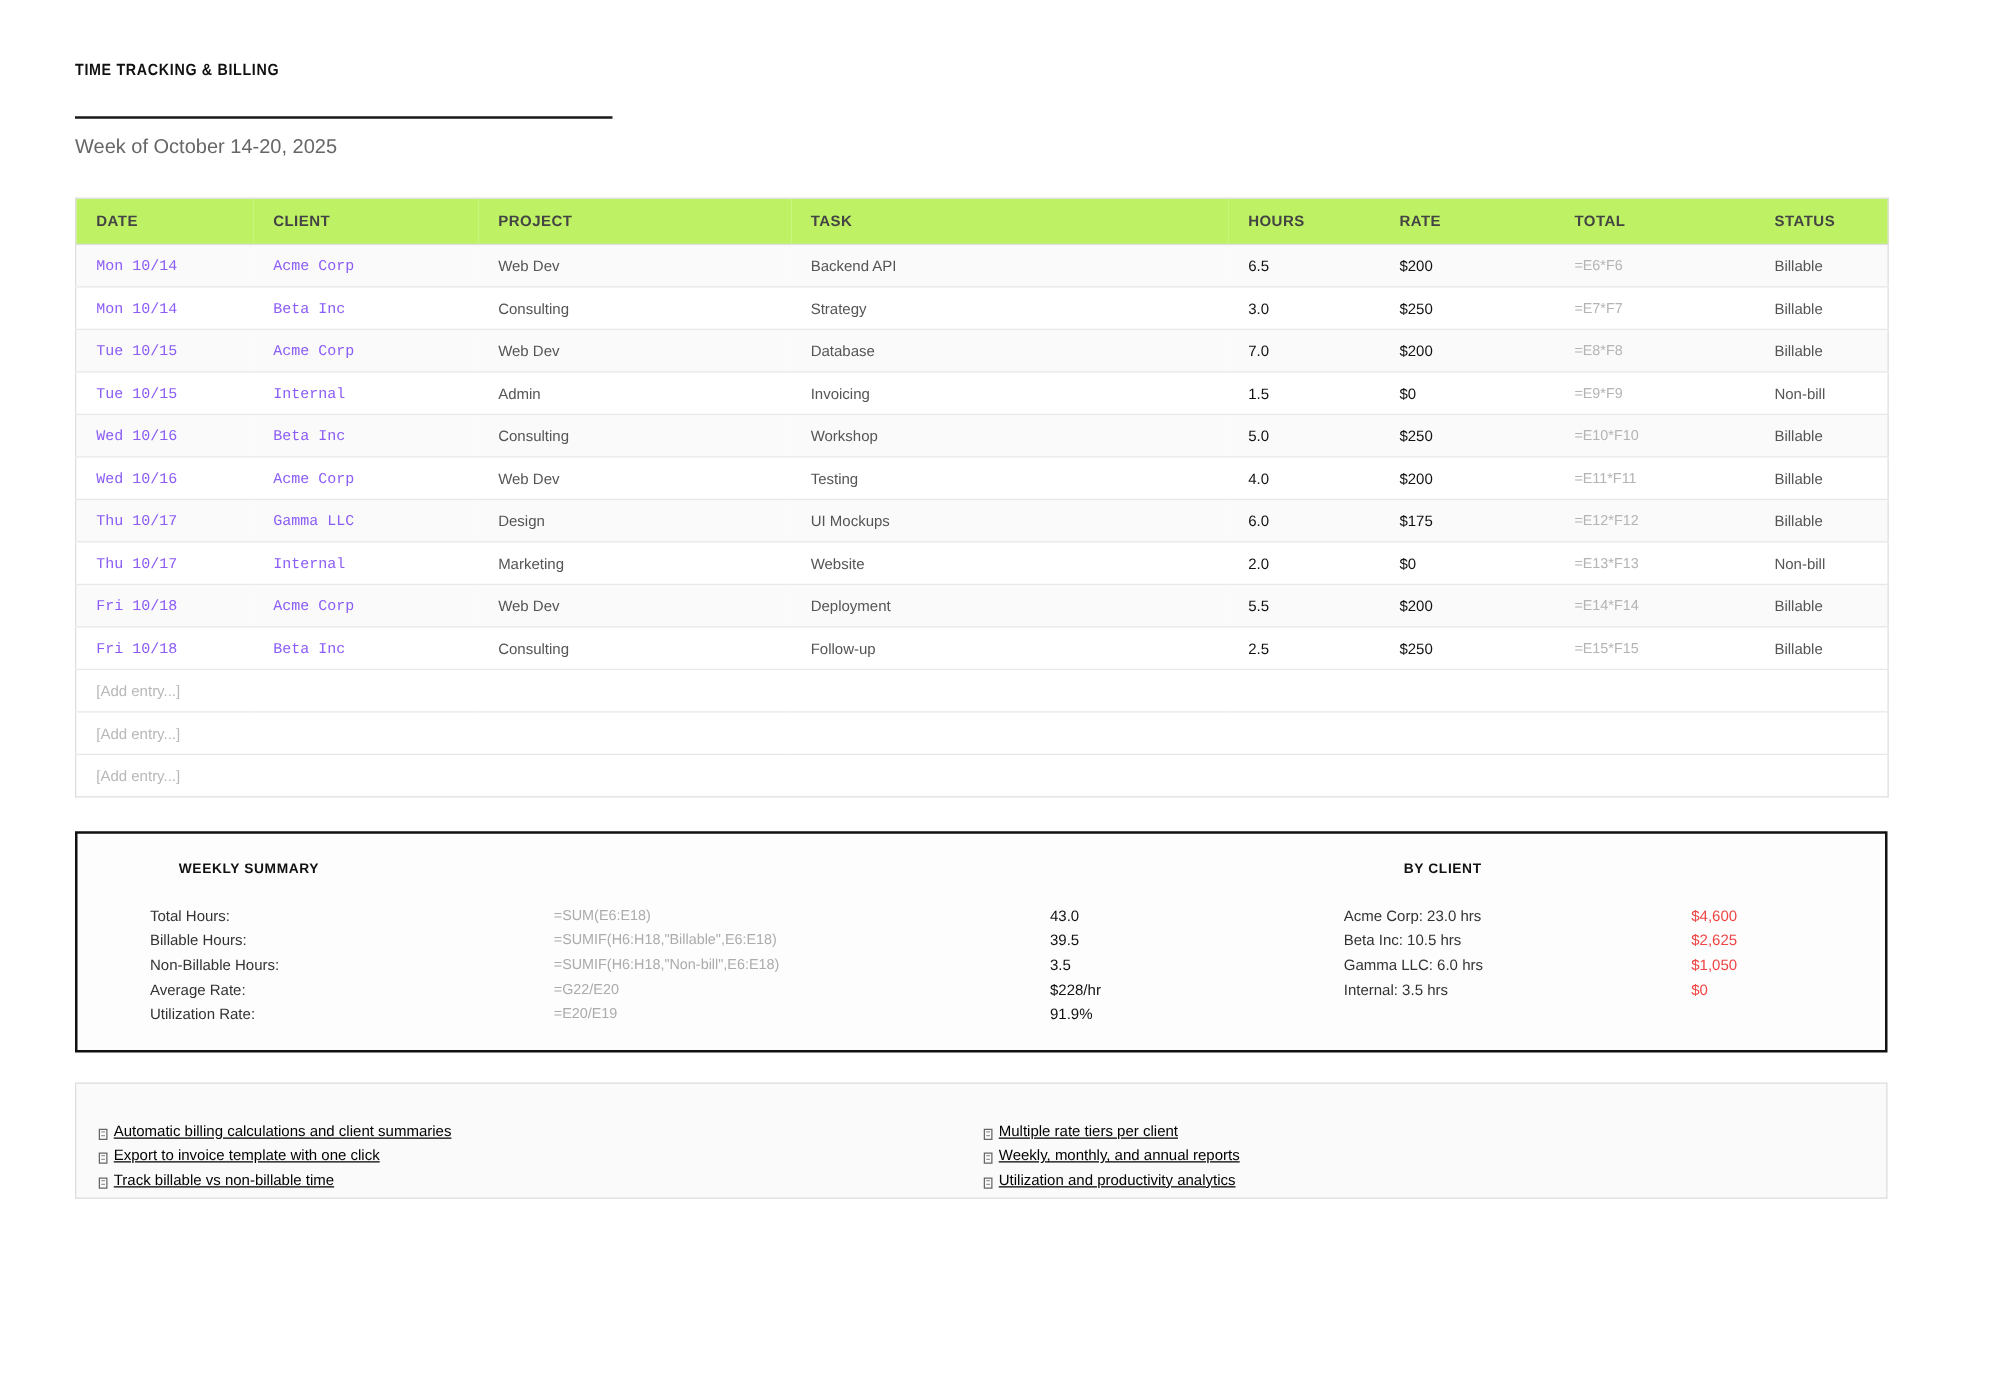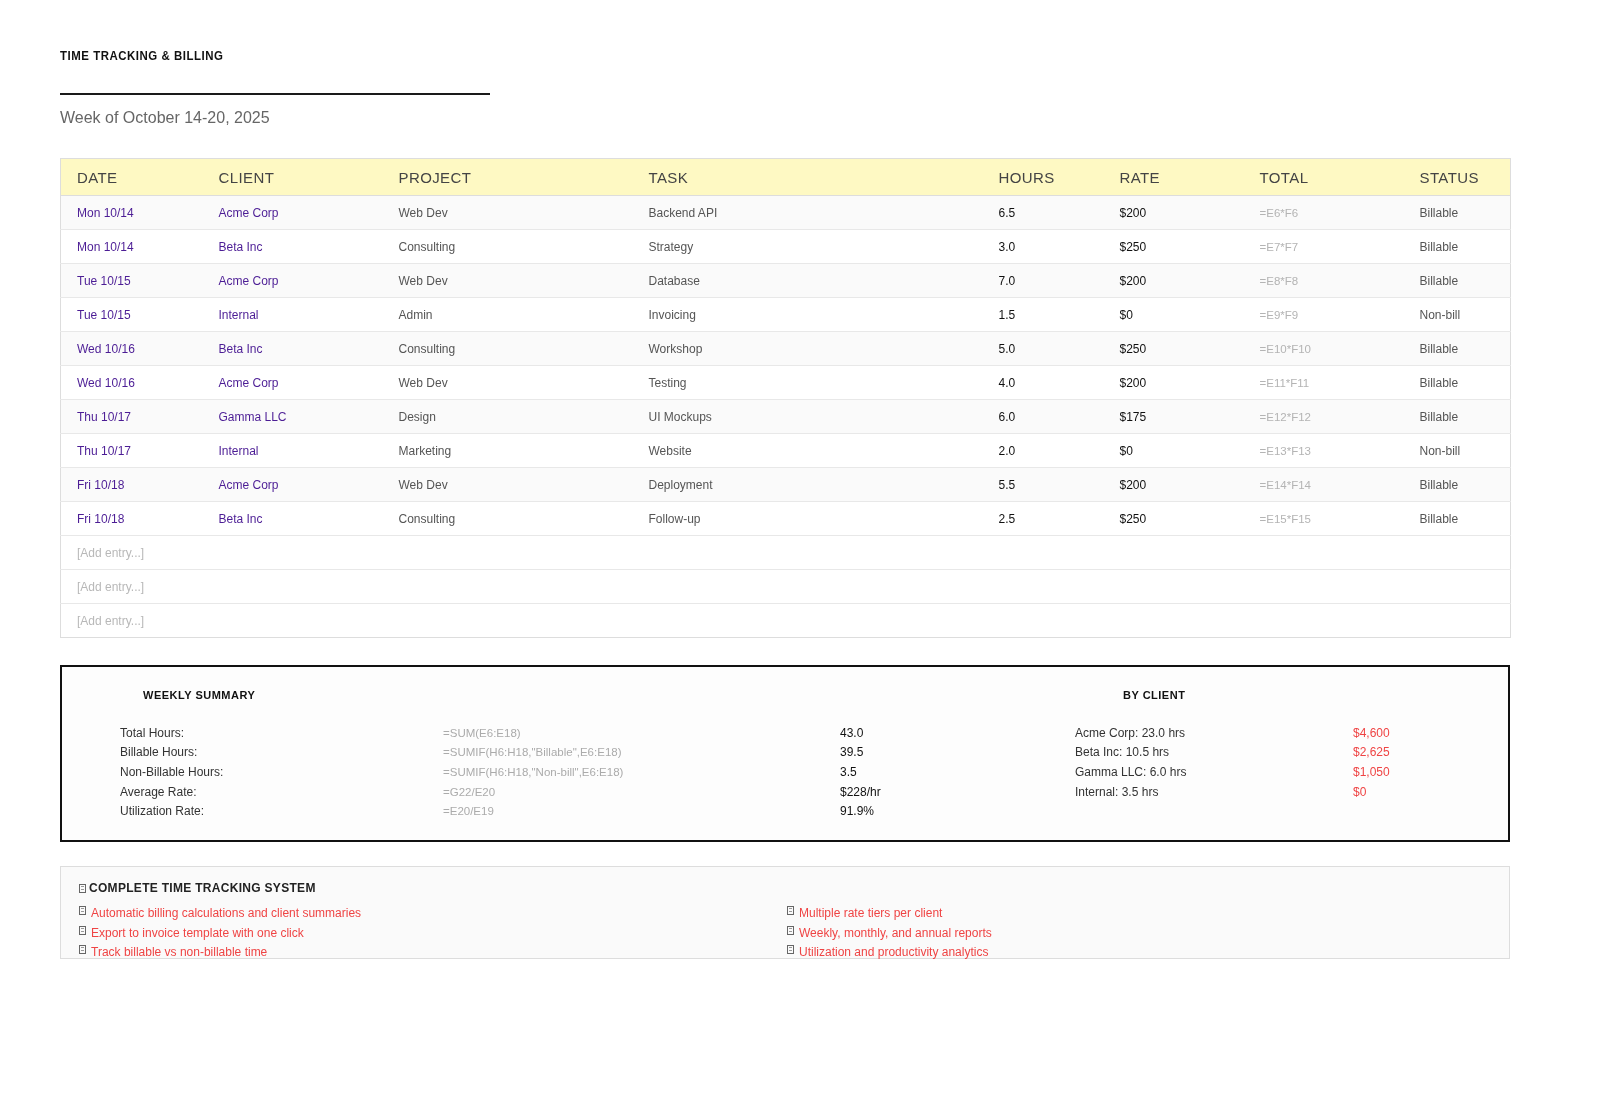--- a/index.html
+++ b/index.html
@@ -23,27 +23,27 @@
 
   
   table.entries {
     width:1450px; margin-top:31px;
     border-collapse:collapse; table-layout:fixed;
     border:1px solid #ddd;
     font-size:12px;
   }
   table.entries th {
     height:37px; text-align:left; padding:0 16px;
-    background:#fef9c3; border-bottom:1px solid #ddd;
-    font-size:15px; font-weight:400; color:#444; letter-spacing:.4px;
+    background:#bef264; border-bottom:1px solid #ddd;
+    font-size:12px; font-weight:700; color:#444; letter-spacing:.4px;
     text-transform:uppercase;
   }
   table.entries td { height:34px; padding:0 16px; border-top:1px solid #e8e8e8; }
   table.entries tr.alt td { background:#fafafa; }
-  .c-date, .c-client { color:#4c1d95; }
+  .c-date, .c-client { color:#8b5cf6;font-family:Liberation Mono, monospace; }
   .c-project, .c-task, .c-status { color:#555; }
   .c-hours, .c-rate { color:#111; }
   .c-total { color:#b4b4b4; font-size:11.5px; }
   td.add-entry { color:#b8b8b8; cursor:pointer; }
 
   
   .summary {
     position:relative; width:1450px; height:177px; margin-top:27px;
     border:2px solid #111; background:#fdfdfd;
   }
@@ -66,21 +66,21 @@
   .features {
     width:1450px; height:93px; margin-top:24px;
     border:1px solid #ddd; background:#fafafa;
     padding:14px 0 0 18px;
   }
   .f-title { font-size:12px; font-weight:700; color:#222; letter-spacing:.3px; text-transform:uppercase; }
   .f-cols { display:flex; margin-top:11px; }
   .f-cols ul { list-style:none; }
   .f-left { width:708px; }
   .f-right { flex:1; }
-  .f-cols li { height:19.6px; font-size:12px; color:#ef4444; display:flex; align-items:flex-start; }
+  .f-cols li { height:19.6px; font-size:12px; color:#000000; display:flex; align-items:flex-end;text-decoration:underline; }
 
   
   .tofu {
     display:inline-block; width:7px; height:9px;
     border:1px solid #666; margin-right:5px; flex:0 0 auto;
     background:
       linear-gradient(#999,#999) 1px 1px / 3px 1px no-repeat,
       linear-gradient(#999,#999) 1px 4px / 3px 1px no-repeat;
   }
   .f-title .tofu { margin-right:3px; vertical-align:-1px; }
@@ -274,23 +274,20 @@
           <div class="b-val">$1,050</div>
         </div>
         <div class="b-row">
           <div class="b-lbl">Internal: 3.5 hrs</div>
           <div class="b-val">$0</div>
         </div>
       </div>
   </div>
 
   <div class="features">
-    <div class="f-title">
-      <span class="tofu"></span><span>COMPLETE TIME TRACKING SYSTEM</span>
-    </div>
     <div class="f-cols">
       <ul class="f-left">
           <li>
             <span class="tofu"></span>
             <span>Automatic billing calculations and client summaries</span>
           </li>
           <li>
             <span class="tofu"></span>
             <span>Export to invoice template with one click</span>
           </li>

